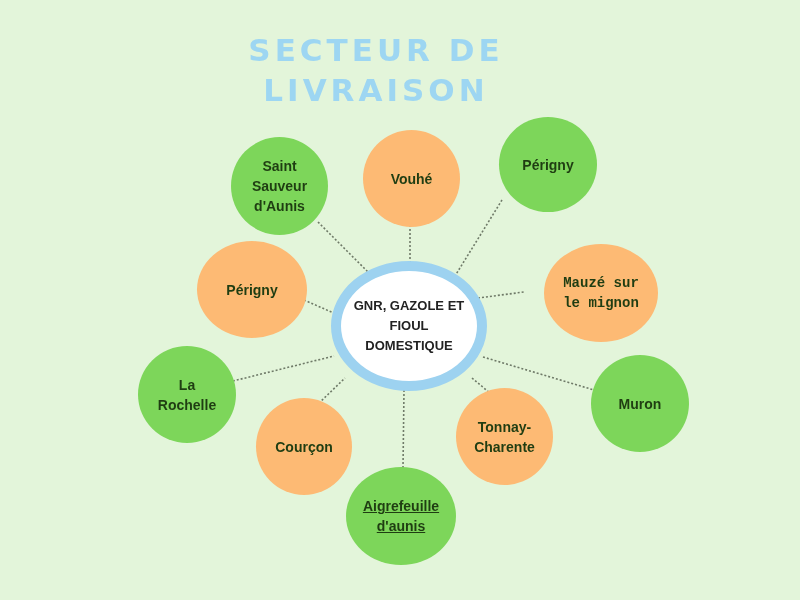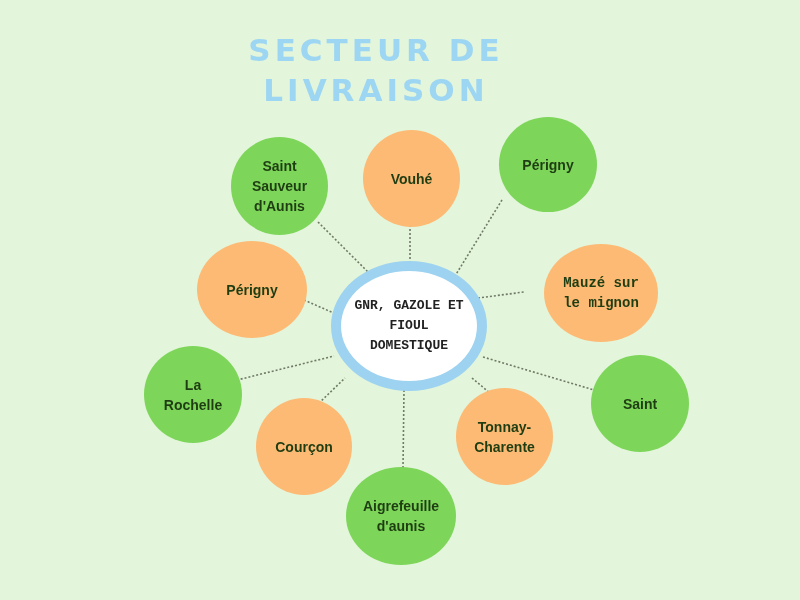--- a/index.html
+++ b/index.html
@@ -31,21 +31,20 @@
     position: absolute; left: 331px; top: 261px; width: 156px; height: 130px;
     border-radius: 50%;
     background: #ffffff;
     border: 10px solid #9dd2f0;
     box-sizing: border-box;
     display: flex; align-items: center; justify-content: flex-end;
     text-align: center;
     font-weight: bold; font-size: 13px; line-height: 20px;
     color: #222;
     padding: 0 10px;
-    font-family: Liberation Mono, monospace;
   }
 </style>
 </head>
 <body>
 
 <div class="title">
   <div>SECTEUR DE</div>
   <div>LIVRAISON</div>
 </div>
 
@@ -77,35 +76,35 @@
 </div>
 
 <div class="node light" style="left:197px; top:241px; width:110px; height:97px;">
   <span>Périgny</span>
 </div>
 
 <div class="node light" style="left:544px; top:244px; width:114px; height:98px;font-family:Liberation Mono, monospace;">
   <span style="width:80px">Mauzé sur le mignon</span>
 </div>
 
-<div class="node dark" style="left:144px; top:346px; width:98px; height:97px;">
+<div class="node dark" style="left:138px; top:346px; width:98px; height:97px;">
   <span style="width:70px">La Rochelle</span>
 </div>
 
 <div class="node dark" style="left:591px; top:355px; width:98px; height:97px;">
-  <span>Saint</span>
+  <span>Muron</span>
 </div>
 
 <div class="node light" style="left:256px; top:398px; width:96px; height:97px;">
   <span>Courçon</span>
 </div>
 
 <div class="node light" style="left:456px; top:388px; width:97px; height:97px;">
   <span style="width:80px">Tonnay-Charente</span>
 </div>
 
-<div class="node dark" style="left:346px; top:467px; width:110px; height:98px;">
+<div class="node dark" style="left:346px; top:467px; width:110px; height:98px;text-decoration:underline;">
   <span style="width:90px">Aigrefeuille d'aunis</span>
 </div>
 
 <div class="center">
   <span>GNR, GAZOLE ET FIOUL DOMESTIQUE</span>
 </div>
 
 </body></html>

